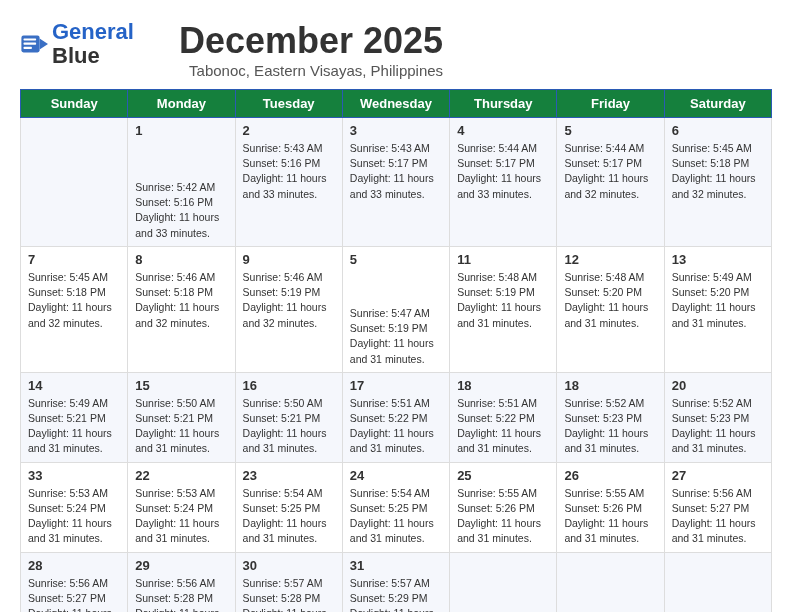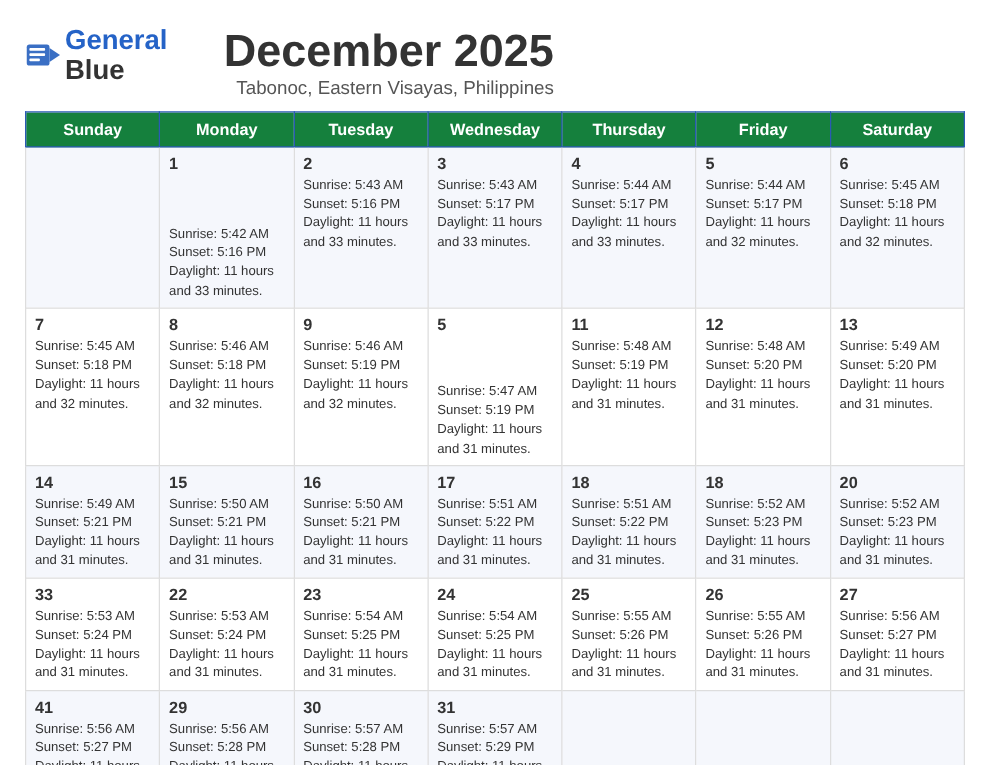--- a/index.html
+++ b/index.html
@@ -319,21 +319,21 @@
         <td>
           <span class="day-num">27</span>
           <div class="day-info" style="white-space: pre-line;">Sunrise: 5:56 AM
 Sunset: 5:27 PM
 Daylight: 11 hours
 and 31 minutes.</div>
         </td>
       </tr>
       <tr class="week-row">
         <td>
-          <span class="day-num">41</span>
+          <span class="day-num">28</span>
           <div class="day-info" style="white-space: pre-line;">Sunrise: 5:56 AM
 Sunset: 5:27 PM
 Daylight: 11 hours
 and 31 minutes.</div>
         </td>
         <td>
           <span class="day-num">29</span>
           <div class="day-info" style="white-space: pre-line;">Sunrise: 5:56 AM
 Sunset: 5:28 PM
 Daylight: 11 hours

